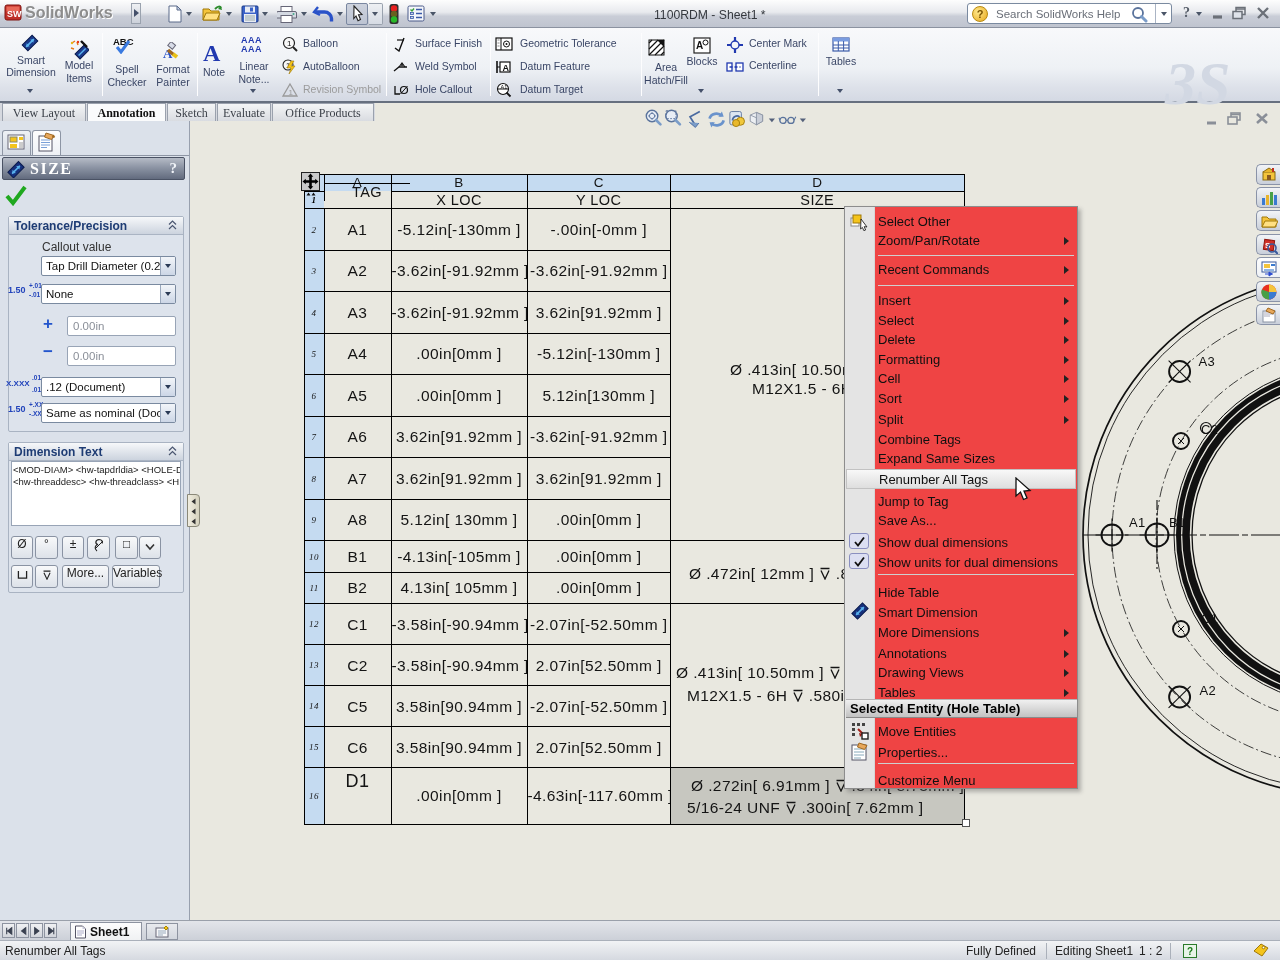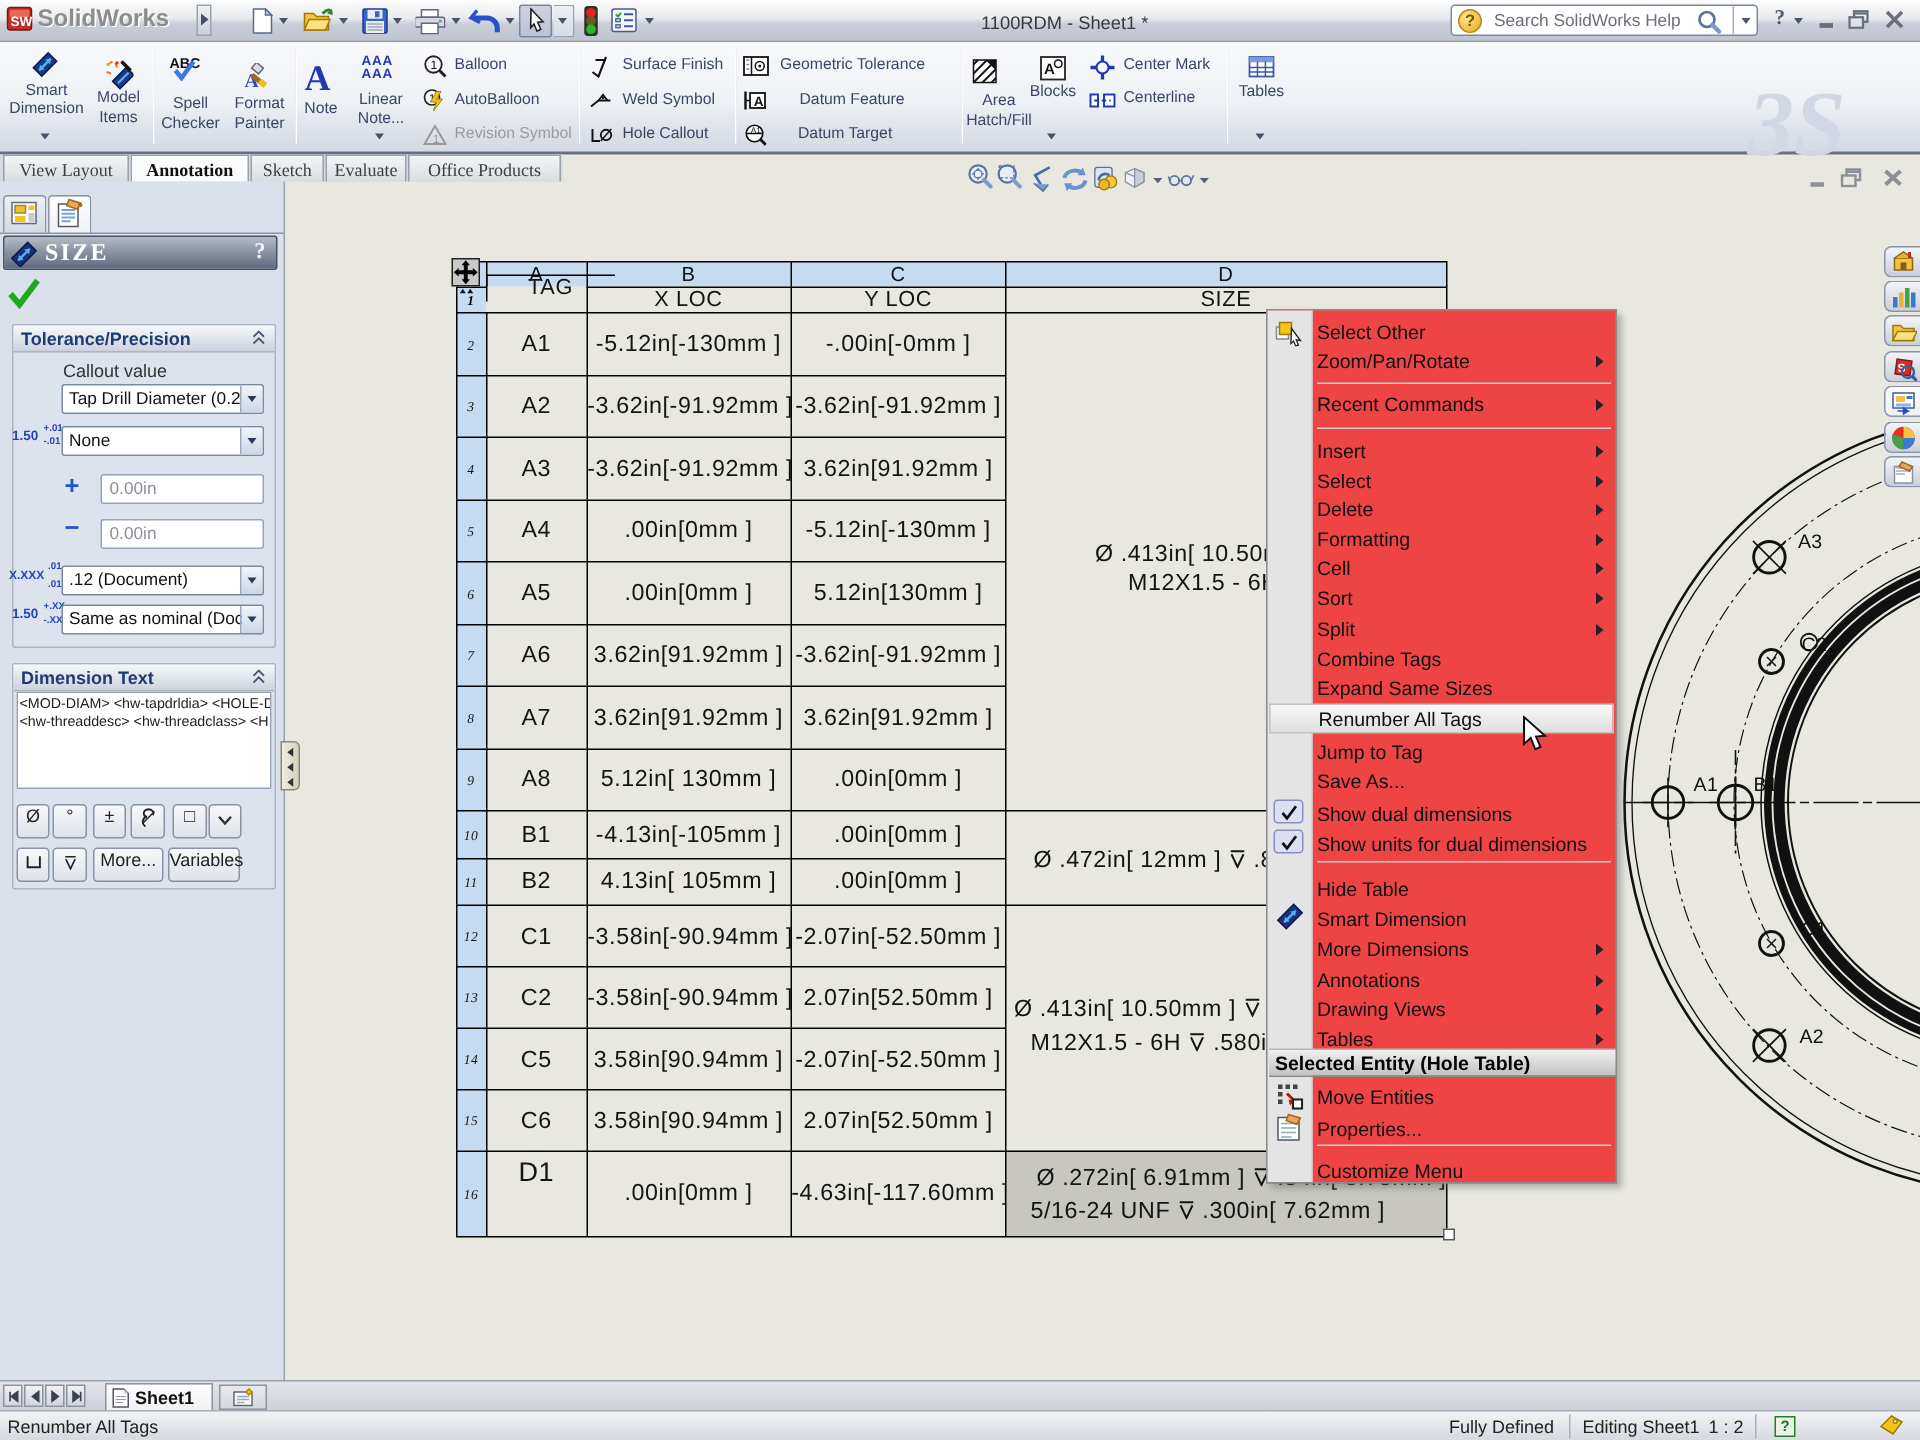--- a/index.html
+++ b/index.html
@@ -613,28 +613,28 @@
       <circle cx="11.5" cy="8" r="1" fill="#111"></circle>
       <path d="M2.5 4h2M2.5 7h2M2.5 10h2" stroke="#888"></path>
     </svg>
     <div class="rlabel " style="left:520px;top:8.5px;text-align:left;">Geometric Tolerance</div>
     <svg style="position:absolute;left:495px;top:31px" width="18" height="16" viewBox="0 0 18 16">
       <path d="M2 2 v12" stroke="#111" stroke-width="1.6"></path>
       <path d="M2 8 h3" stroke="#111"></path>
       <rect x="5" y="3" width="10" height="10" fill="#fff" stroke="#111" stroke-width="1.2"></rect>
       <text x="7.5" y="11.5" font-size="9" font-weight="bold" fill="#111">A</text>
     </svg>
-    <div class="rlabel " style="left:520px;top:31.5px;text-align:left;margin-left:13px;">Datum Feature</div>
+    <div class="rlabel " style="left:520px;top:31.5px;text-align:left;">Datum Feature</div>
     <svg style="position:absolute;left:495px;top:54px" width="18" height="16" viewBox="0 0 18 16">
       <circle cx="8" cy="7" r="5.5" fill="#fff" stroke="#111" stroke-width="1.1"></circle>
       <path d="M2.5 7 h11" stroke="#111"></path>
       <text x="5.5" y="6.5" font-size="5.5" fill="#111">A1</text>
       <path d="M11.5 10.5 l4 4" stroke="#111" stroke-width="1.8"></path>
     </svg>
-    <div class="rlabel " style="left:520px;top:54.5px;text-align:right;margin-left:12px;">Datum Target</div>
+    <div class="rlabel " style="left:520px;top:54.5px;text-align:right;">Datum Target</div>
     <div class="rsep" style="left:641px;"></div>
     <svg style="position:absolute;left:648px;top:11px" width="18" height="18" viewBox="0 0 18 18">
       <rect x="1" y="1" width="15" height="15" fill="#fff" stroke="#111"></rect>
       <path d="M1 16 L16 1 M1 10 L10 1 M1 4 L4 1 M7 16 L16 7 M13 16 L16 13" stroke="#111" stroke-width="1.2"></path>
       <path d="M9 1 h7 v7 Z" fill="#111"></path>
     </svg>
     <div class="rlabel " style="left:596px;top:33px;width:140px;">Area</div>
     <div class="rlabel " style="left:596px;top:45.5px;width:140px;">Hatch/Fill</div>
     <svg style="position:absolute;left:693px;top:9px" width="18" height="17" viewBox="0 0 18 17">
       <rect x="1" y="1" width="16" height="15" fill="#fff" stroke="#222" stroke-width="1.2"></rect>

